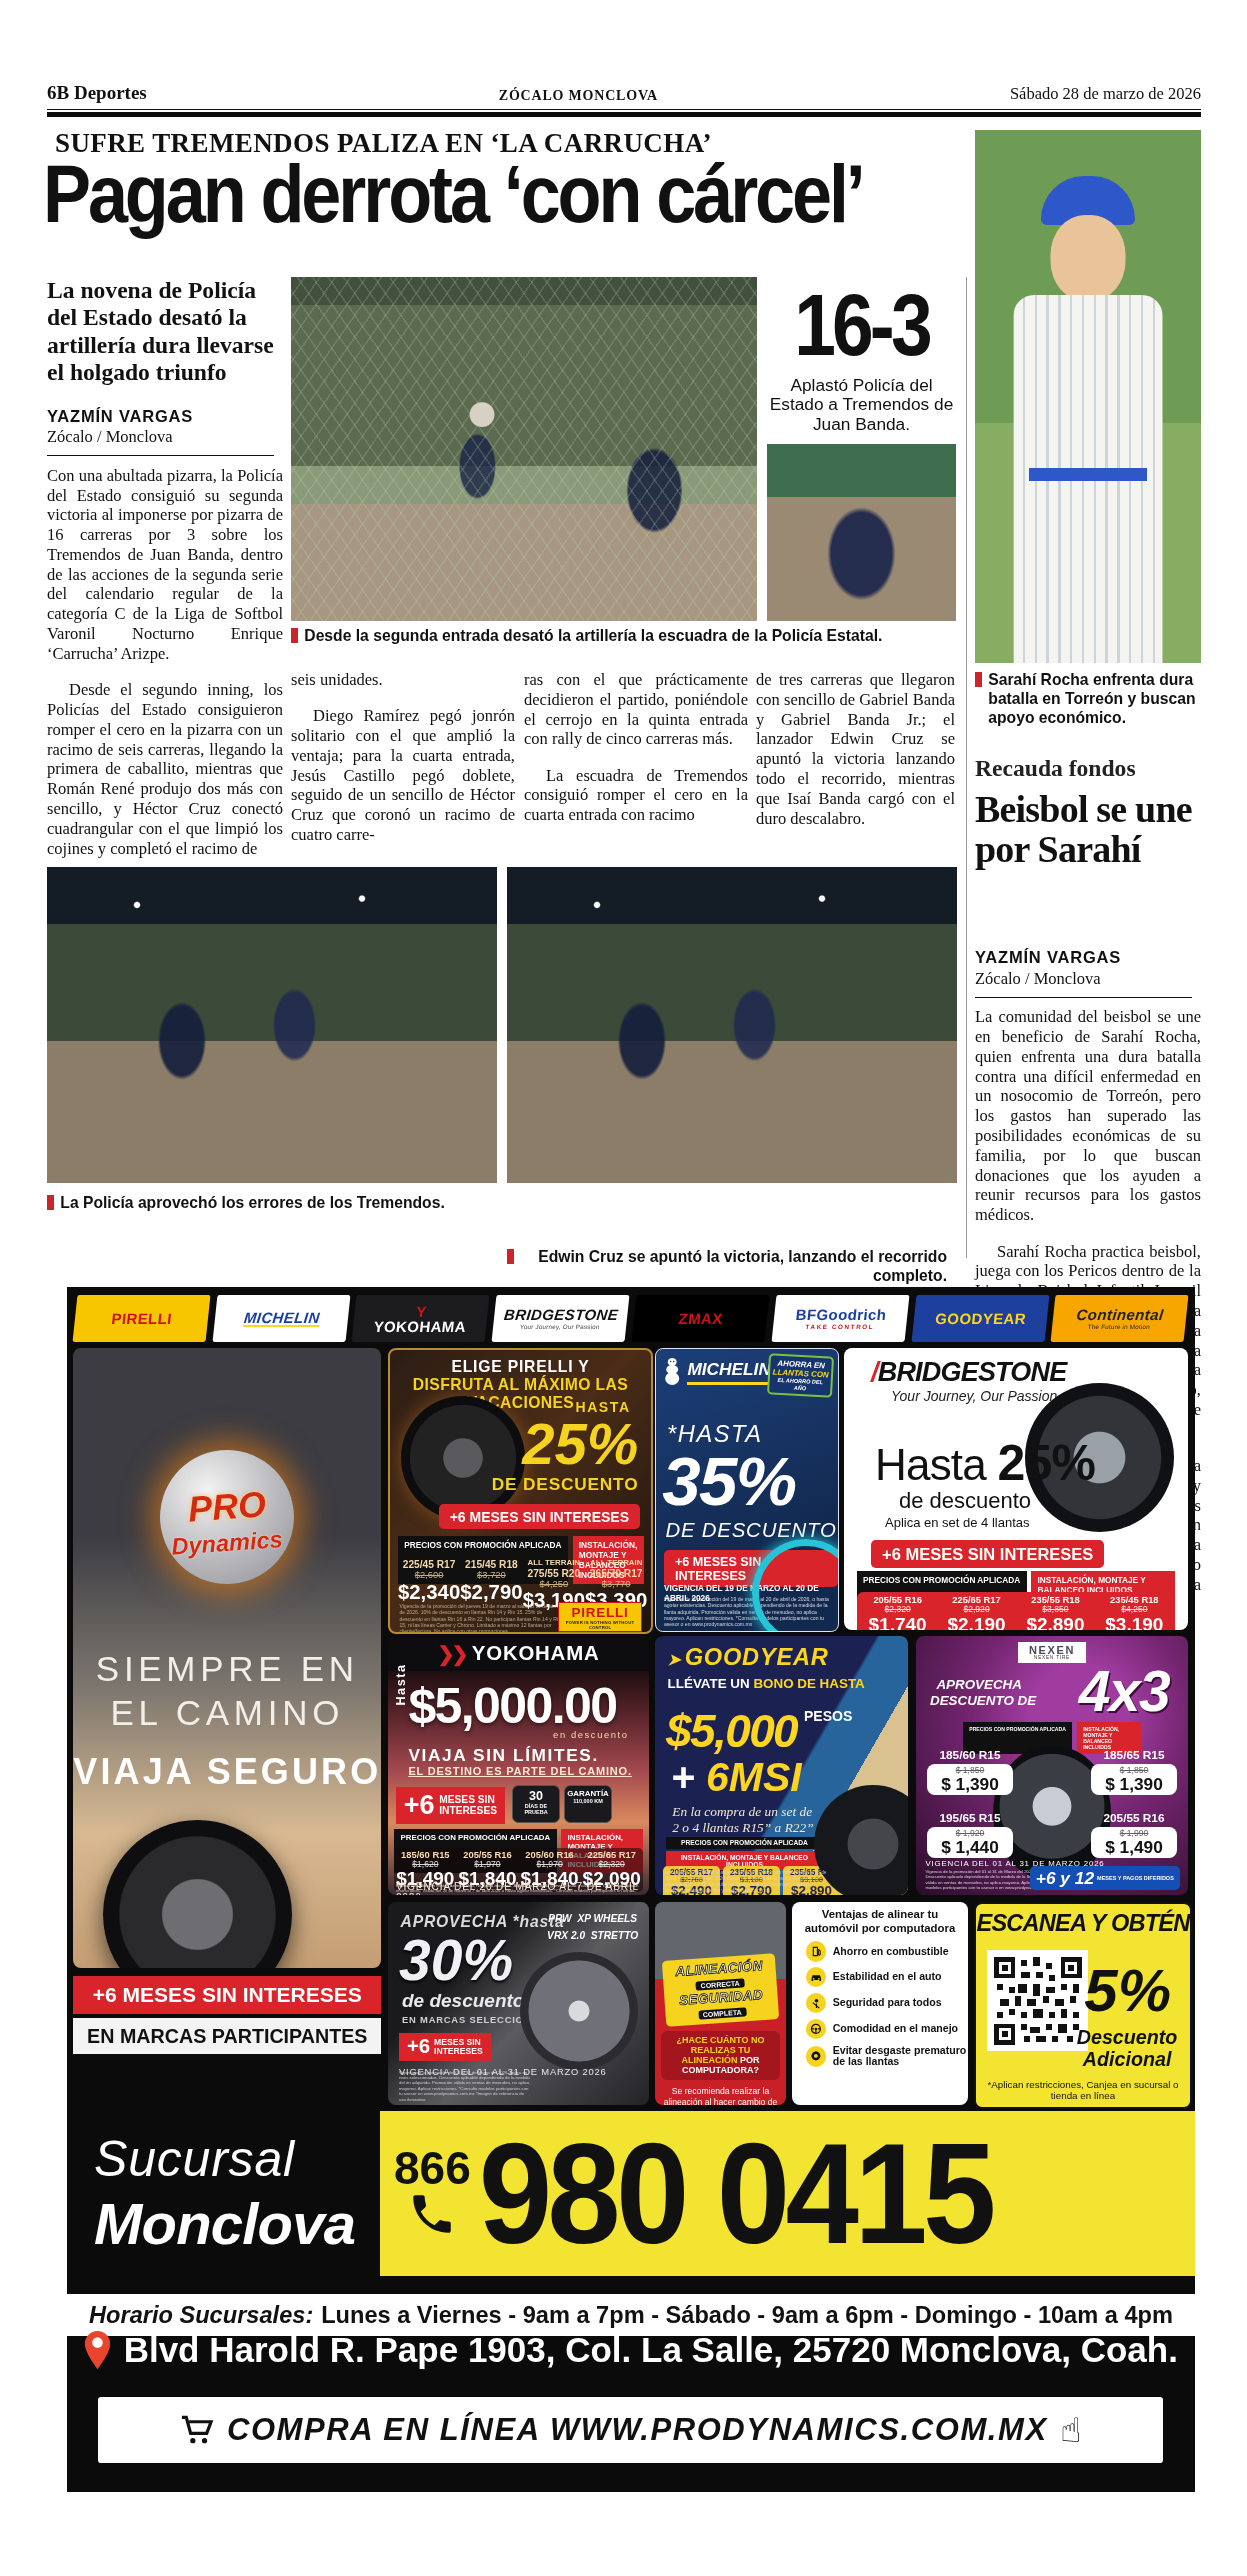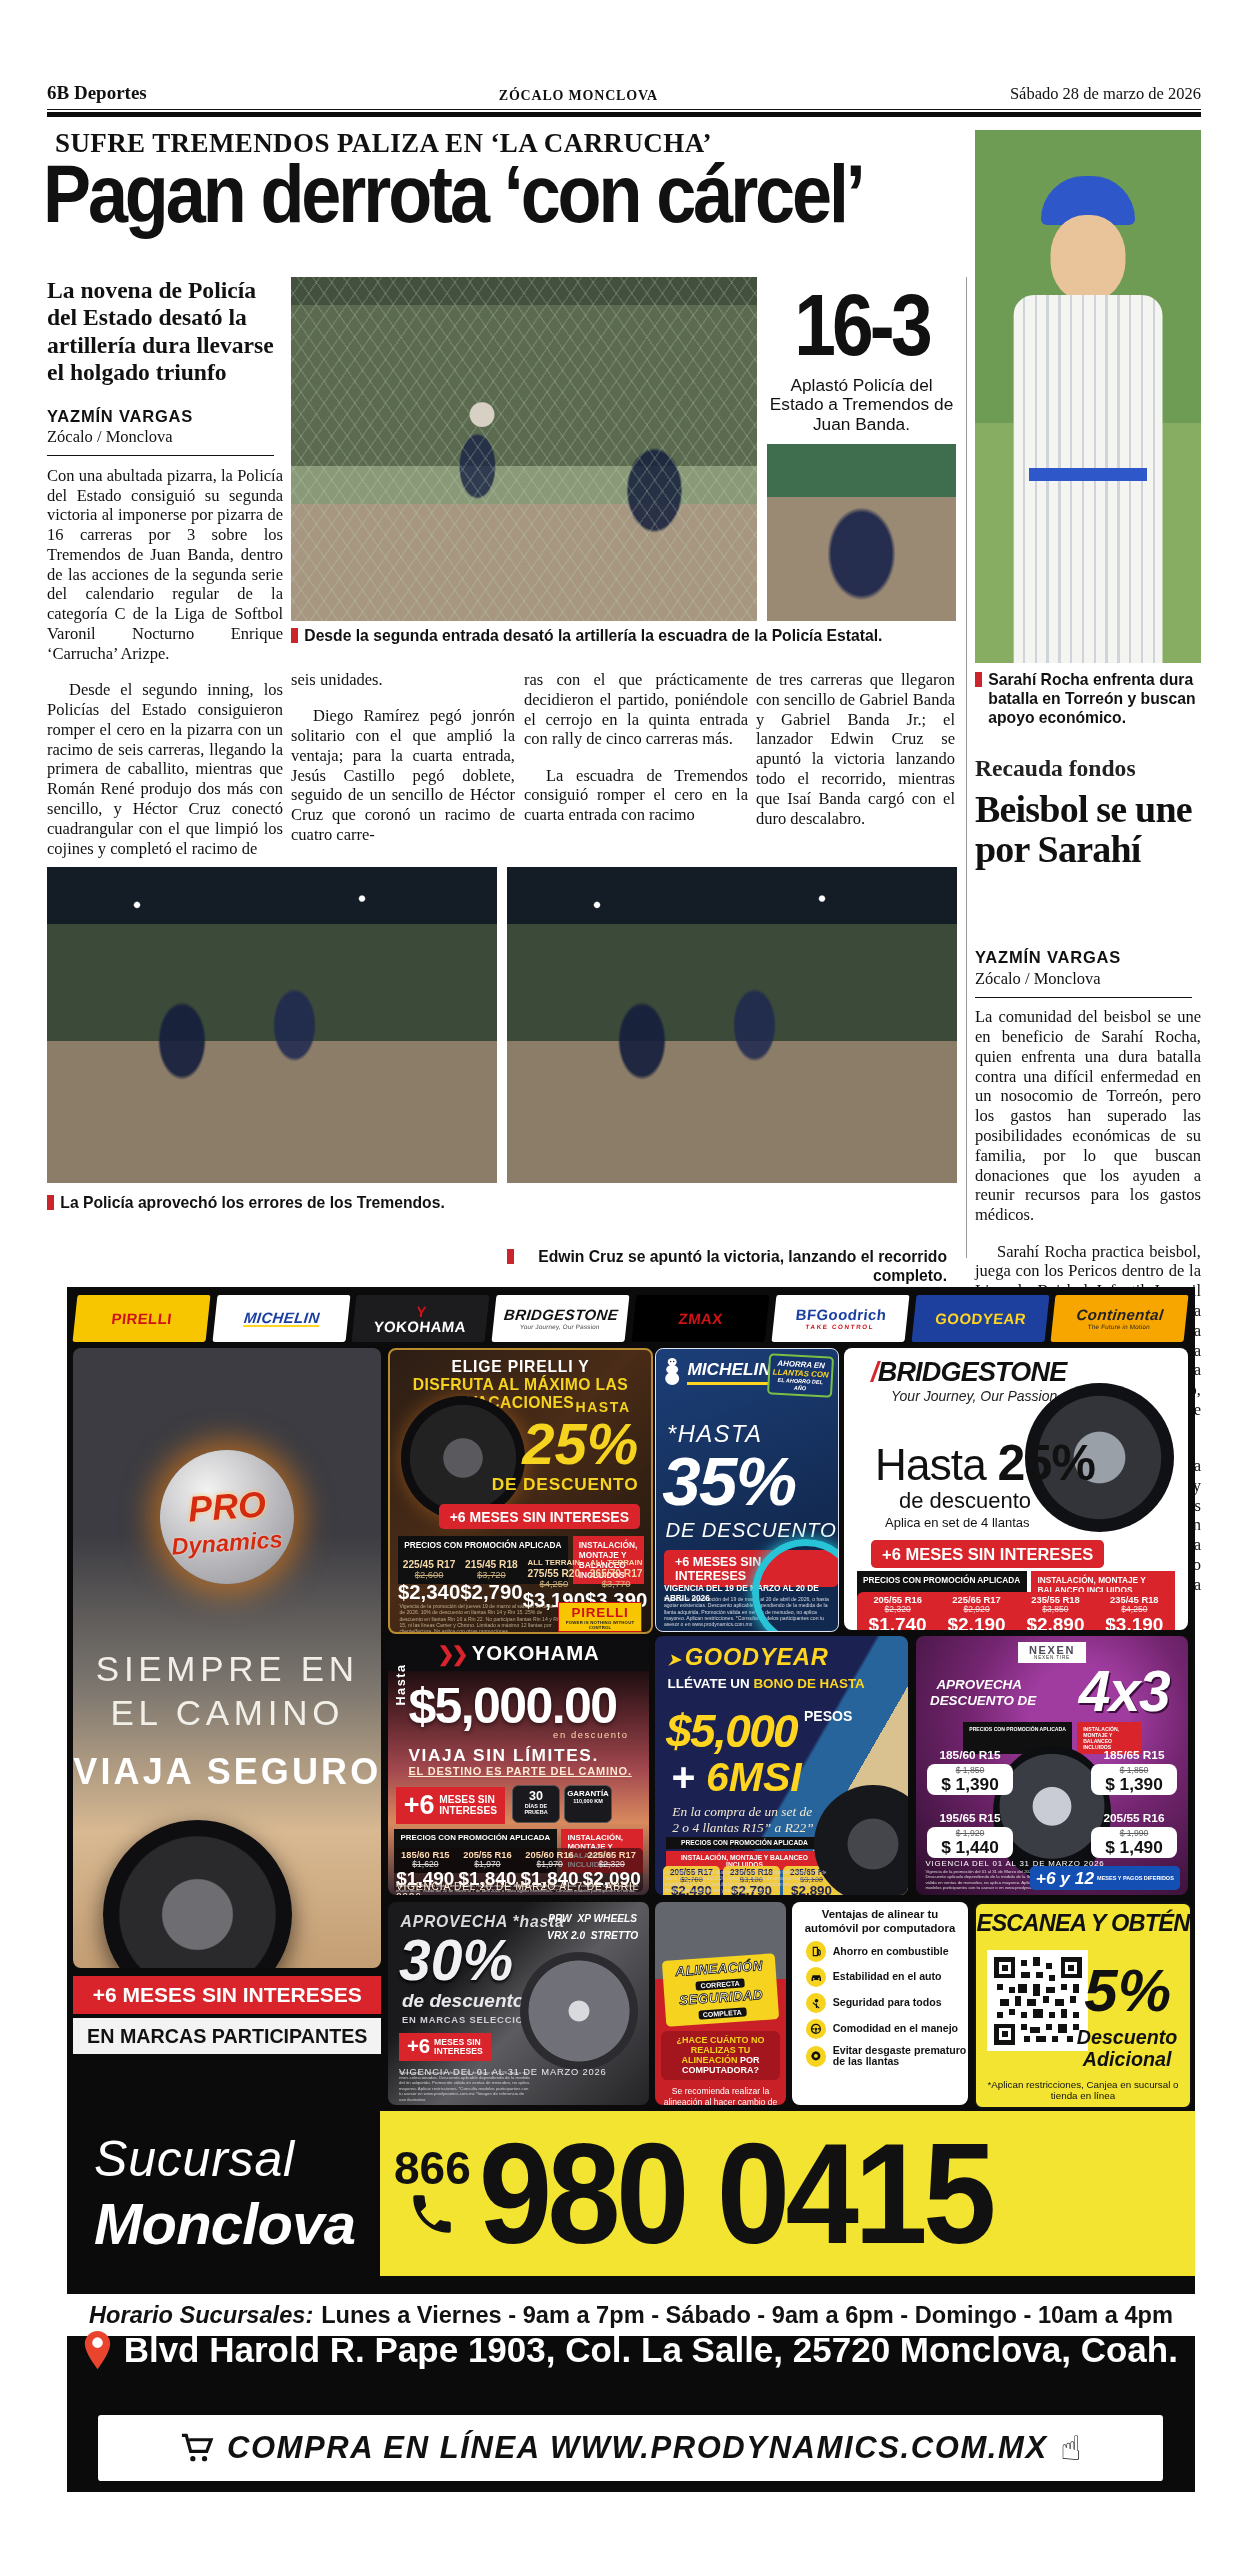--- a/index.html
+++ b/index.html
@@ -292,21 +292,21 @@
   .ph-area{display:flex;flex-direction:column;align-items:center;margin-left:14px;}
   .ph-866{font-weight:bold;font-size:46px;line-height:.9;}
   .ph-num{font-weight:bold;font-size:132px;letter-spacing:-4.7px;margin-left:7.9px;line-height:1;transform:scaleY(1.08);}
 
   
   .horario{left:0;top:1007px;width:1128px;height:42px;background:#fff;color:#111;display:flex;align-items:center;justify-content:center;gap:7.9px;}
   .hor-lb{font-weight:bold;font-style:italic;font-size:23.6px;}
   .hor-tx{font-size:23.6px;font-weight:bold;font-family:"Liberation Sans",sans-serif;}
   .addr{left:0;top:1043px;width:1128px;display:flex;align-items:center;justify-content:center;gap:12.6px;color:#fff;}
   .addr-tx{font-weight:bold;font-size:35px;letter-spacing:0;}
-  .online{left:31px;top:1110px;width:1065px;height:66px;background:#fff;border-radius:3.1px;display:flex;align-items:center;justify-content:center;gap:12.6px;color:#111;margin-top:18px;}
+  .online{left:31px;top:1110px;width:1065px;height:66px;background:#fff;border-radius:3.1px;display:flex;align-items:center;justify-content:center;gap:12.6px;color:#111;}
   .online-tx{font-weight:bold;font-style:italic;font-size:31px;letter-spacing:1.6px;}
   .hand{font-family:"DejaVu Sans",sans-serif;font-size:35px;}
 
   .sans{font-family:"Liberation Sans",sans-serif;}
 </style>
 </head>
 <body>
 
 <div class="page">
 

